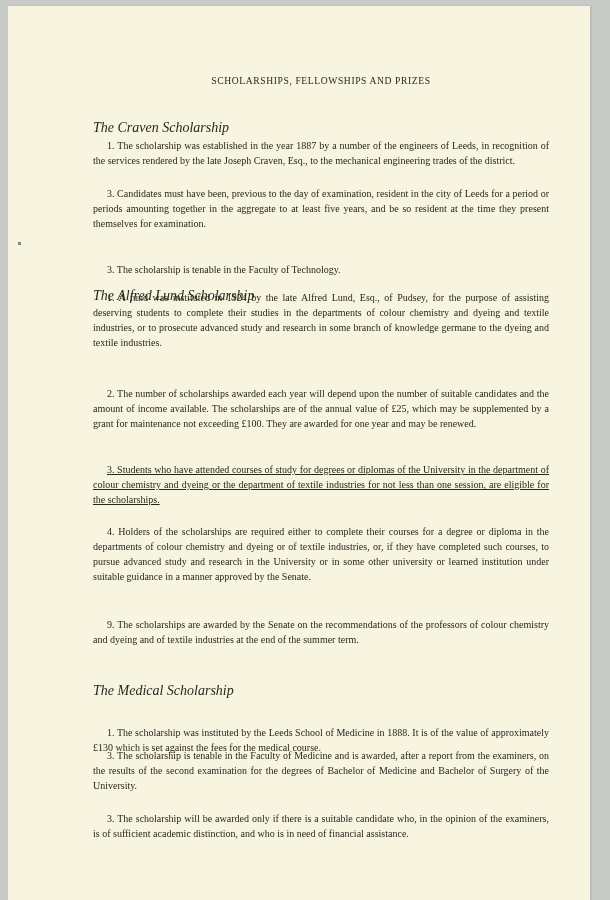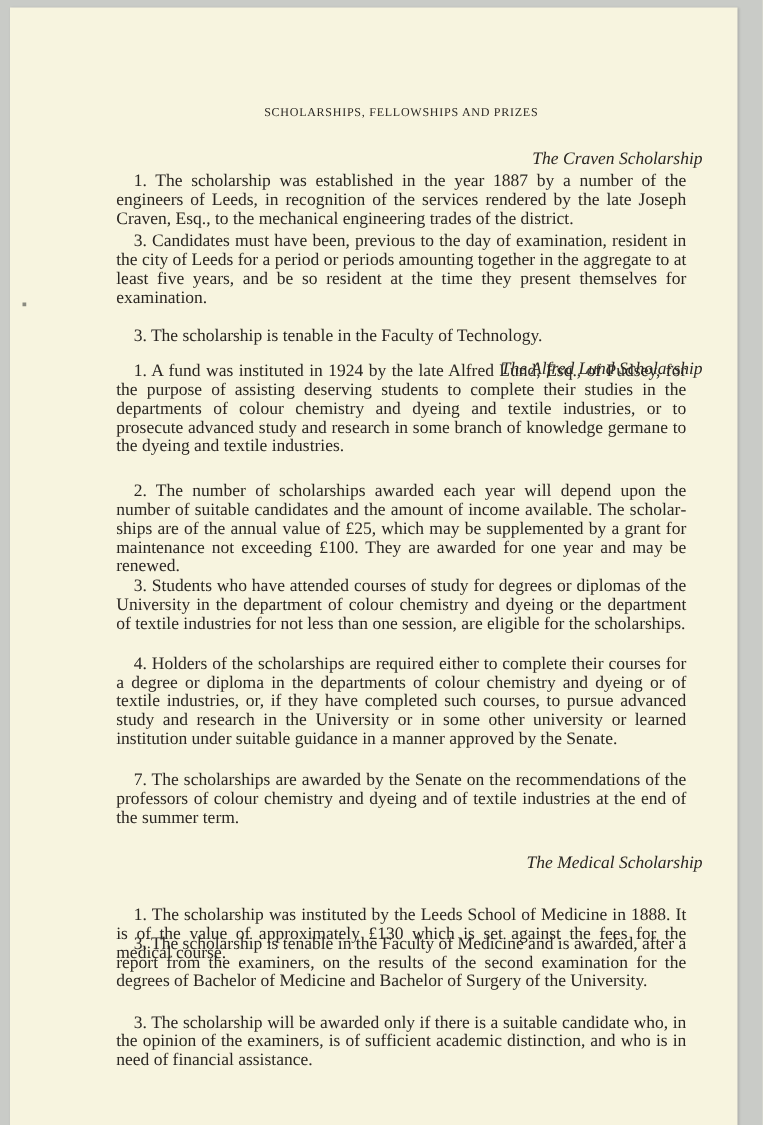--- a/index.html
+++ b/index.html
@@ -30,45 +30,45 @@
   .content {
     position: absolute;
     left: 85px;
     top: 0;
     width: 456px;
     font-family: "DejaVu Serif", "Liberation Serif", serif;
     color: #2a2622;
   }
   .running-head {
     position: absolute;
-    top: 79px;
+    top: 69px;
     left: 0;
     width: 456px;
     text-align: center;
     font-family: "Liberation Serif", serif;
     font-size: 9.6px;
     letter-spacing: 0.6px;
     font-variant: small-caps;
     text-transform: uppercase;
   }
   .section-title {
     position: absolute;
-    left: 13px;
+    left: 0;
     width: 456px;
-    text-align: right;
+    text-align: left;
     font-family: "Liberation Serif", serif;
     font-style: italic;
     font-size: 14px;
   }
   .para {
     position: absolute;
     left: 0;
     width: 456px;
     font-family: "Liberation Serif", serif;
-    font-size: 14px;
+    font-size: 10px;
     line-height: 15.1px;
     text-align: justify;
     text-indent: 14px;
     hyphens: manual;
   }
   .folio {
     position: absolute;
     top: 894px;
     left: 0;
     font-family: Liberation Serif, serif;
@@ -86,23 +86,23 @@
     <div class="running-head">Scholarships, Fellowships and Prizes</div>
 
     <div class="section-title" style="top:114px;">The Craven Scholarship</div>
     <div class="para" style="top:132px;">1. The scholarship was established in the year 1887 by a number of the engineers of Leeds, in recognition of the services rendered by the late Joseph Craven, Esq., to the mechanical engineering trades of the district.</div>
     <div class="para" style="top:180px;">3. Candidates must have been, previous to the day of examination, resident in the city of Leeds for a period or periods amounting together in the aggregate to at least five years, and be so resident at the time they present themselves for examination.</div>
     <div class="para" style="top:256px;">3. The scholarship is tenable in the Faculty of Technology.</div>
 
     <div class="section-title" style="top:282px;">The Alfred Lund Scholarship</div>
     <div class="para" style="top:284px;">1. A fund was instituted in 1924 by the late Alfred Lund, Esq., of Pudsey, for the purpose of assisting deserving students to complete their studies in the departments of colour chemistry and dyeing and textile industries, or to prosecute advanced study and research in some branch of knowledge germane to the dyeing and textile industries.</div>
     <div class="para" style="top:380px;">2. The number of scholarships awarded each year will depend upon the number of suitable candidates and the amount of income available. The scholar­ships are of the annual value of £25, which may be supplemented by a grant for maintenance not exceeding £100. They are awarded for one year and may be renewed.</div>
-    <div class="para" style="top:456px;">3. Students who have attended courses of study for degrees or diplomas of the University in the department of colour chemistry and dyeing or the department of textile industries for not less than one session, are eligible for the scholarships.</div>
+    <div class="para" style="top:456px;text-decoration:underline;">3. Students who have attended courses of study for degrees or diplomas of the University in the department of colour chemistry and dyeing or the department of textile industries for not less than one session, are eligible for the scholarships.</div>
     <div class="para" style="top:518px;">4. Holders of the scholarships are required either to complete their courses for a degree or diploma in the departments of colour chemistry and dyeing or of textile industries, or, if they have completed such courses, to pursue advanced study and research in the University or in some other university or learned institution under suitable guidance in a manner approved by the Senate.</div>
-    <div class="para" style="top:611px;">7. The scholarships are awarded by the Senate on the recommendations of the professors of colour chemistry and dyeing and of textile industries at the end of the summer term.</div>
+    <div class="para" style="top:611px;">9. The scholarships are awarded by the Senate on the recommendations of the professors of colour chemistry and dyeing and of textile industries at the end of the summer term.</div>
 
     <div class="section-title" style="top:677px;">The Medical Scholarship</div>
     <div class="para" style="top:719px;">1. The scholarship was instituted by the Leeds School of Medicine in 1888. It is of the value of approximately £130 which is set against the fees for the medical course.</div>
     <div class="para" style="top:742px;">3. The scholarship is tenable in the Faculty of Medicine and is awarded, after a report from the examiners, on the results of the second examination for the degrees of Bachelor of Medicine and Bachelor of Surgery of the University.</div>
     <div class="para" style="top:805px;">3. The scholarship will be awarded only if there is a suitable candidate who, in the opinion of the examiners, is of sufficient academic distinction, and who is in need of financial assistance.</div>
 
     <div class="folio">642</div>
   </div>
 </div>
 

